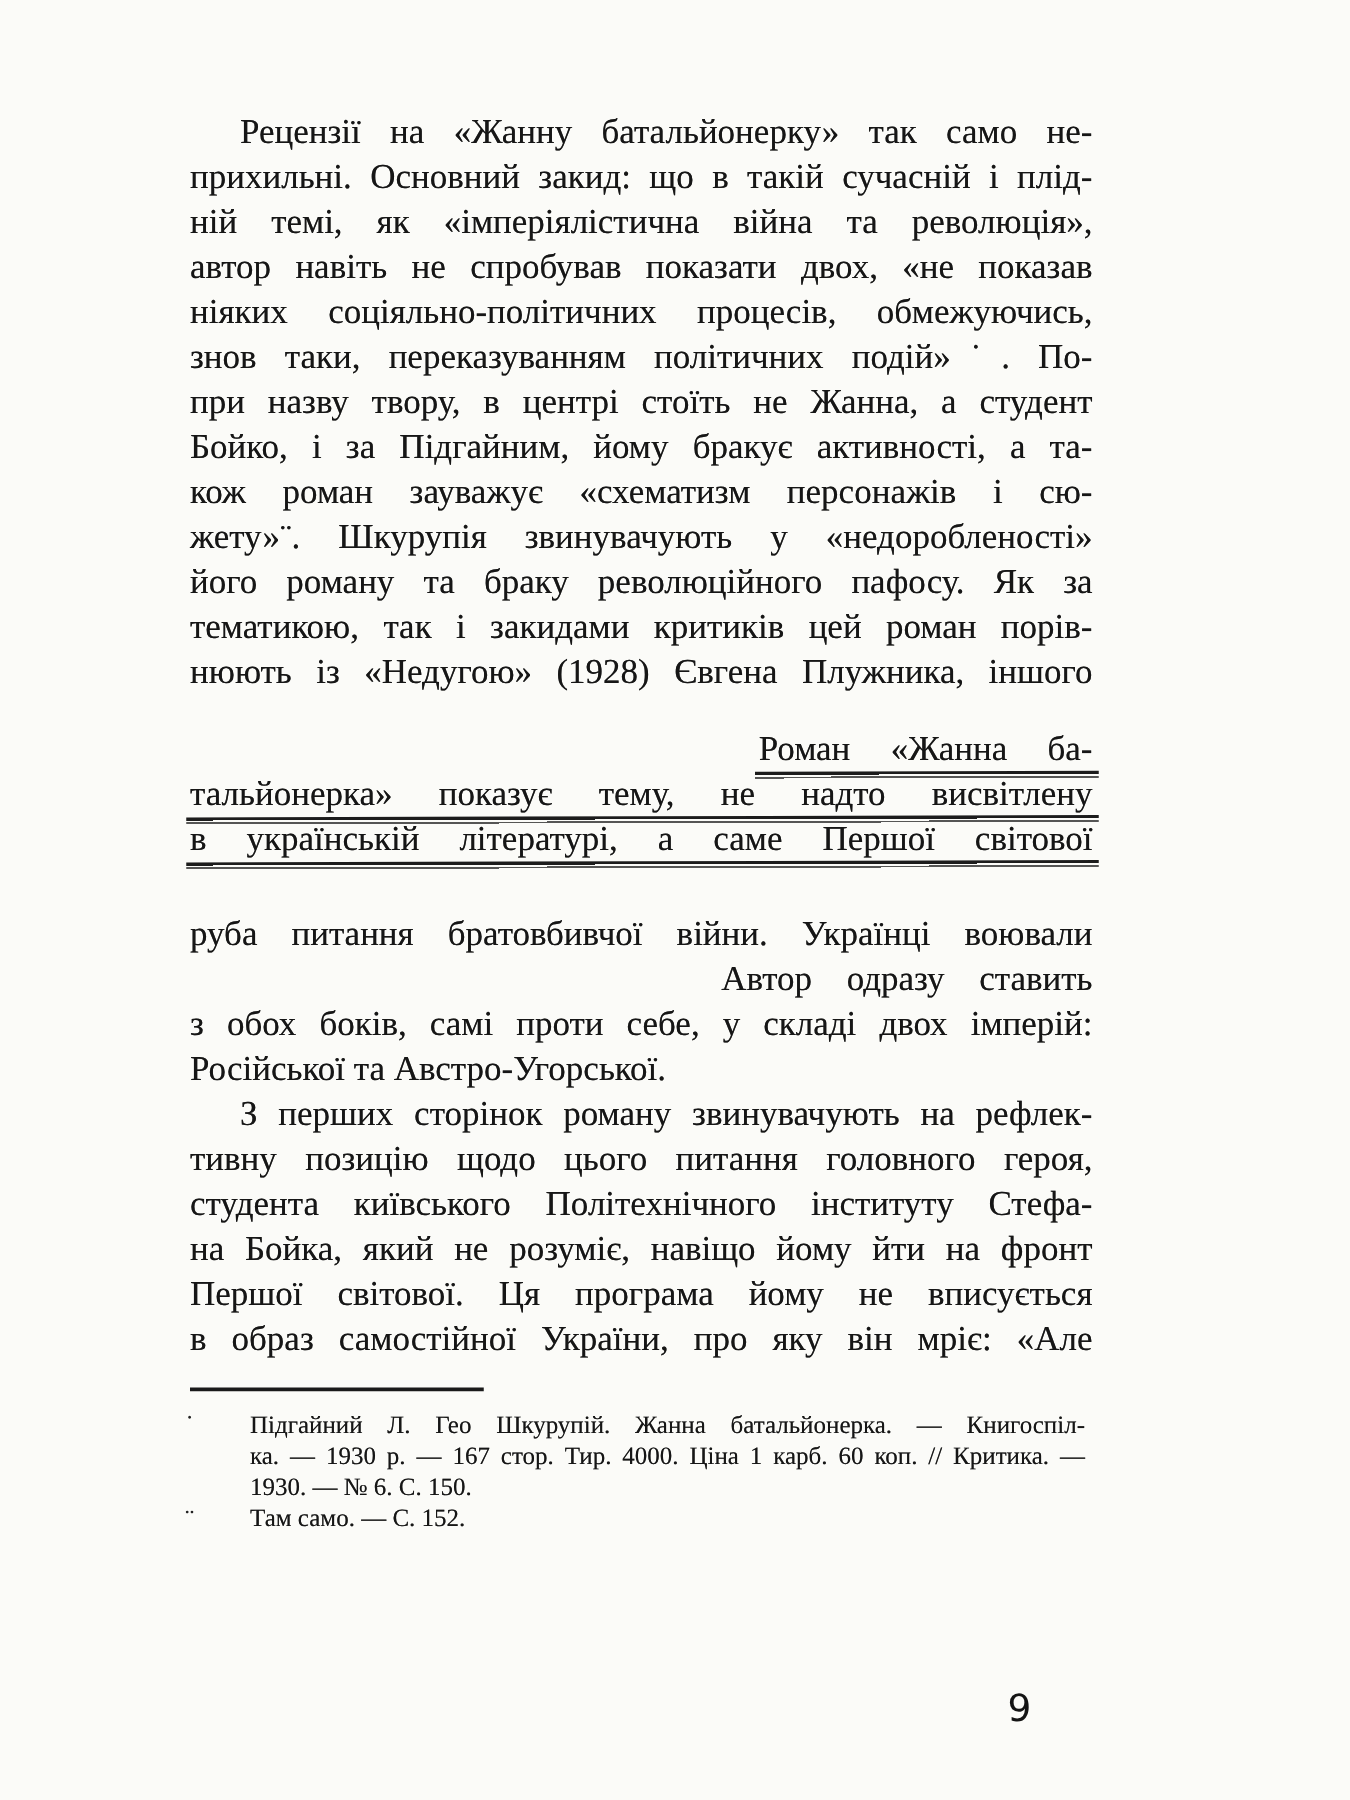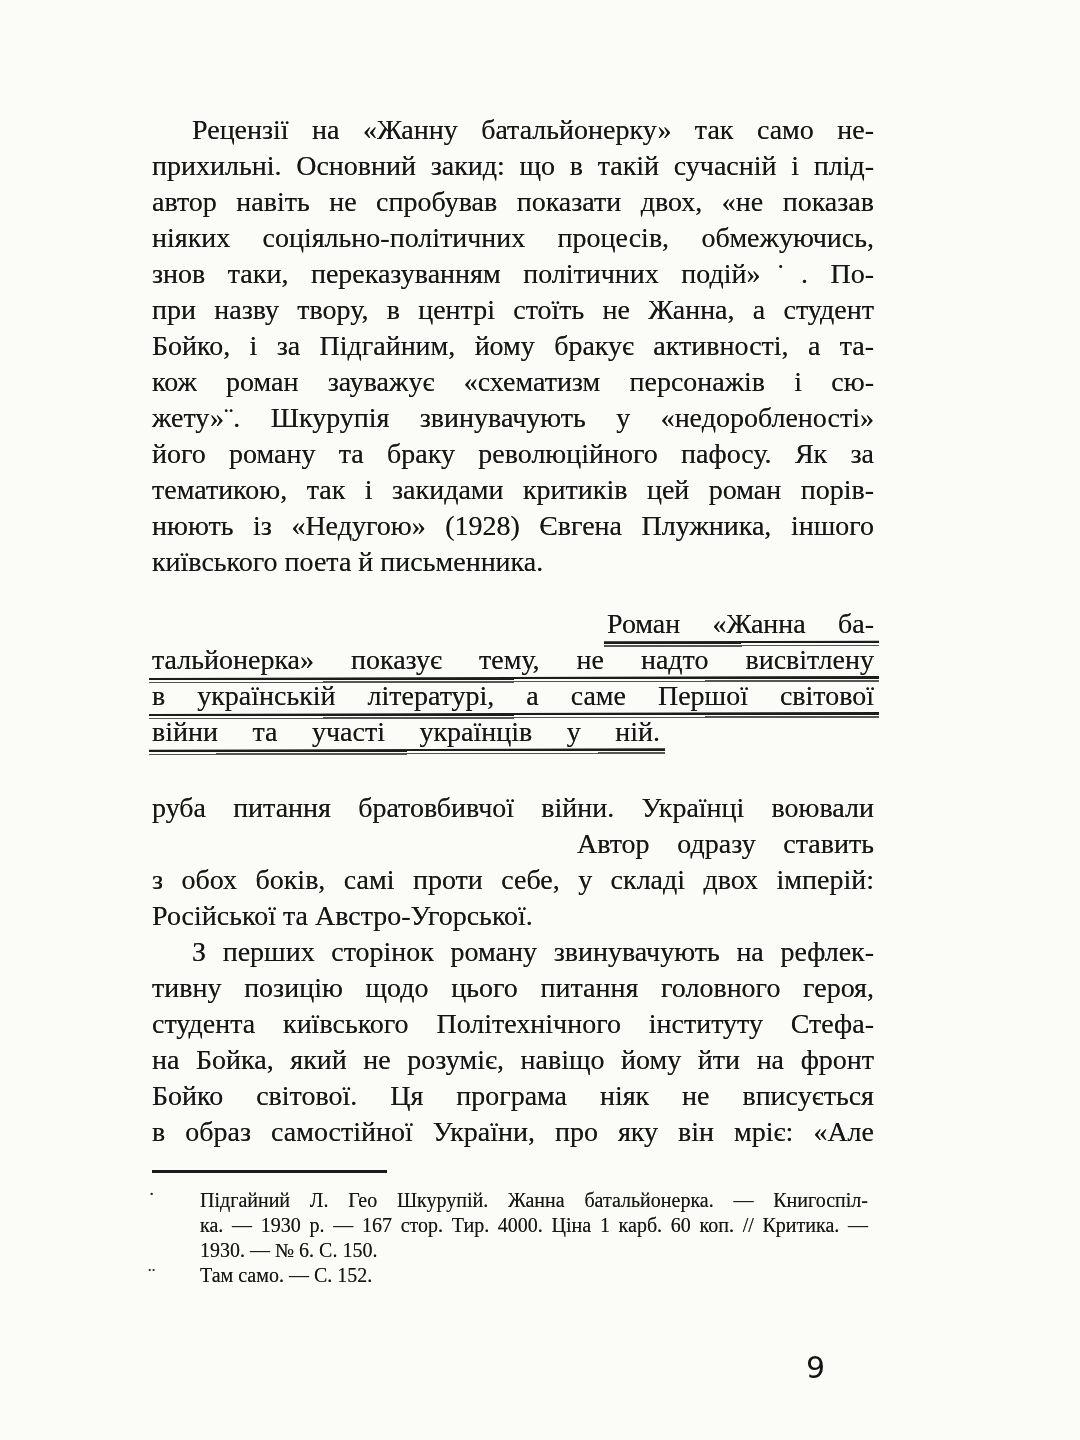--- a/index.html
+++ b/index.html
@@ -9,21 +9,21 @@
     width: 1080px;
     height: 1440px;
     background: #fbfbf8;
     font-family: "Liberation Serif", serif;
     color: #161616;
     overflow: hidden;
   }
   .text-block {
     position: absolute;
     left: 152px;
-    top: 112px;
+    top: 88px;
     width: 722px;
   }
   .line {
     font-size: 28px;
     line-height: 36px;
     text-align: justify;
     text-align-last: justify;
     text-shadow: 0 0 0.5px rgba(10,10,10,0.65);
     white-space: normal;
   }
@@ -92,50 +92,49 @@
 </style>
 </head>
 <body>
 
 <div class="page">
   <div class="text-block">
 
   <div class="para" data-pid="reviews">
         <div class="line first">Рецензії на «Жанну батальйонерку» так само не-</div>
         <div class="line">прихильні. Основний закид: що в такій сучасній і плід-</div>
+        <div class="line">ній темі, як «імперіялістична війна та революція»,</div>
         <div class="line">автор навіть не спробував показати двох, «не показав</div>
         <div class="line">ніяких соціяльно-політичних процесів, обмежуючись,</div>
         <div class="line">знов таки, переказуванням політичних подій»˙. По-</div>
         <div class="line">при назву твору, в центрі стоїть не Жанна, а студент</div>
         <div class="line">Бойко, і за Підгайним, йому бракує активності, а та-</div>
         <div class="line">кож роман зауважує «схематизм персонажів і сю-</div>
         <div class="line">жету»¨. Шкурупія звинувачують у «недоробленості»</div>
         <div class="line">його роману та браку революційного пафосу. Як за</div>
         <div class="line">тематикою, так і закидами критиків цей роман порів-</div>
         <div class="line">нюють із «Недугою» (1928) Євгена Плужника, іншого</div>
-        <div class="line last">київського поета й письменника.</div>
       </div>
       <div class="para" data-pid="quote-theme">
         <div class="line first">Роман «Жанна ба-</div>
         <div class="line">тальйонерка» показує тему, не надто висвітлену</div>
         <div class="line">в українській літературі, а саме Першої світової</div>
-        <div class="line last">війни та участі українців у ній.</div>
       </div>
       <div class="para" data-pid="author-question">
         <div class="line">руба питання братовбивчої війни. Українці воювали</div>
         <div class="line first">Автор одразу ставить</div>
         <div class="line">з обох боків, самі проти себе, у складі двох імперій:</div>
         <div class="line last">Російської та Австро-Угорської.</div>
       </div>
       <div class="para" data-pid="first-pages">
         <div class="line first">З перших сторінок роману звинувачують на рефлек-</div>
         <div class="line">тивну позицію щодо цього питання головного героя,</div>
         <div class="line">студента київського Політехнічного інституту Стефа-</div>
         <div class="line">на Бойка, який не розуміє, навіщо йому йти на фронт</div>
-        <div class="line">Бойко світової. Ця програма ніяк не вписується</div>
+        <div class="line">Першої світової. Ця програма йому не вписується</div>
         <div class="line last">в образ самостійної України, про яку він мріє: «Але</div>
       </div>
       <div class="fn-separator"></div>
       <div class="footnotes">
         <div class="footnote">
           <span class="marker">˙</span>
           <div class="line first">Підгайний Л. Гео Шкурупій. Жанна батальйонерка. — Книгоспіл-</div>
           <div class="line">ка. — 1930 р. — 167 стор. Тир. 4000. Ціна 1 карб. 60 коп. // Критика. —</div>
           <div class="line last">1930. — № 6. С. 150.</div>
         </div>

